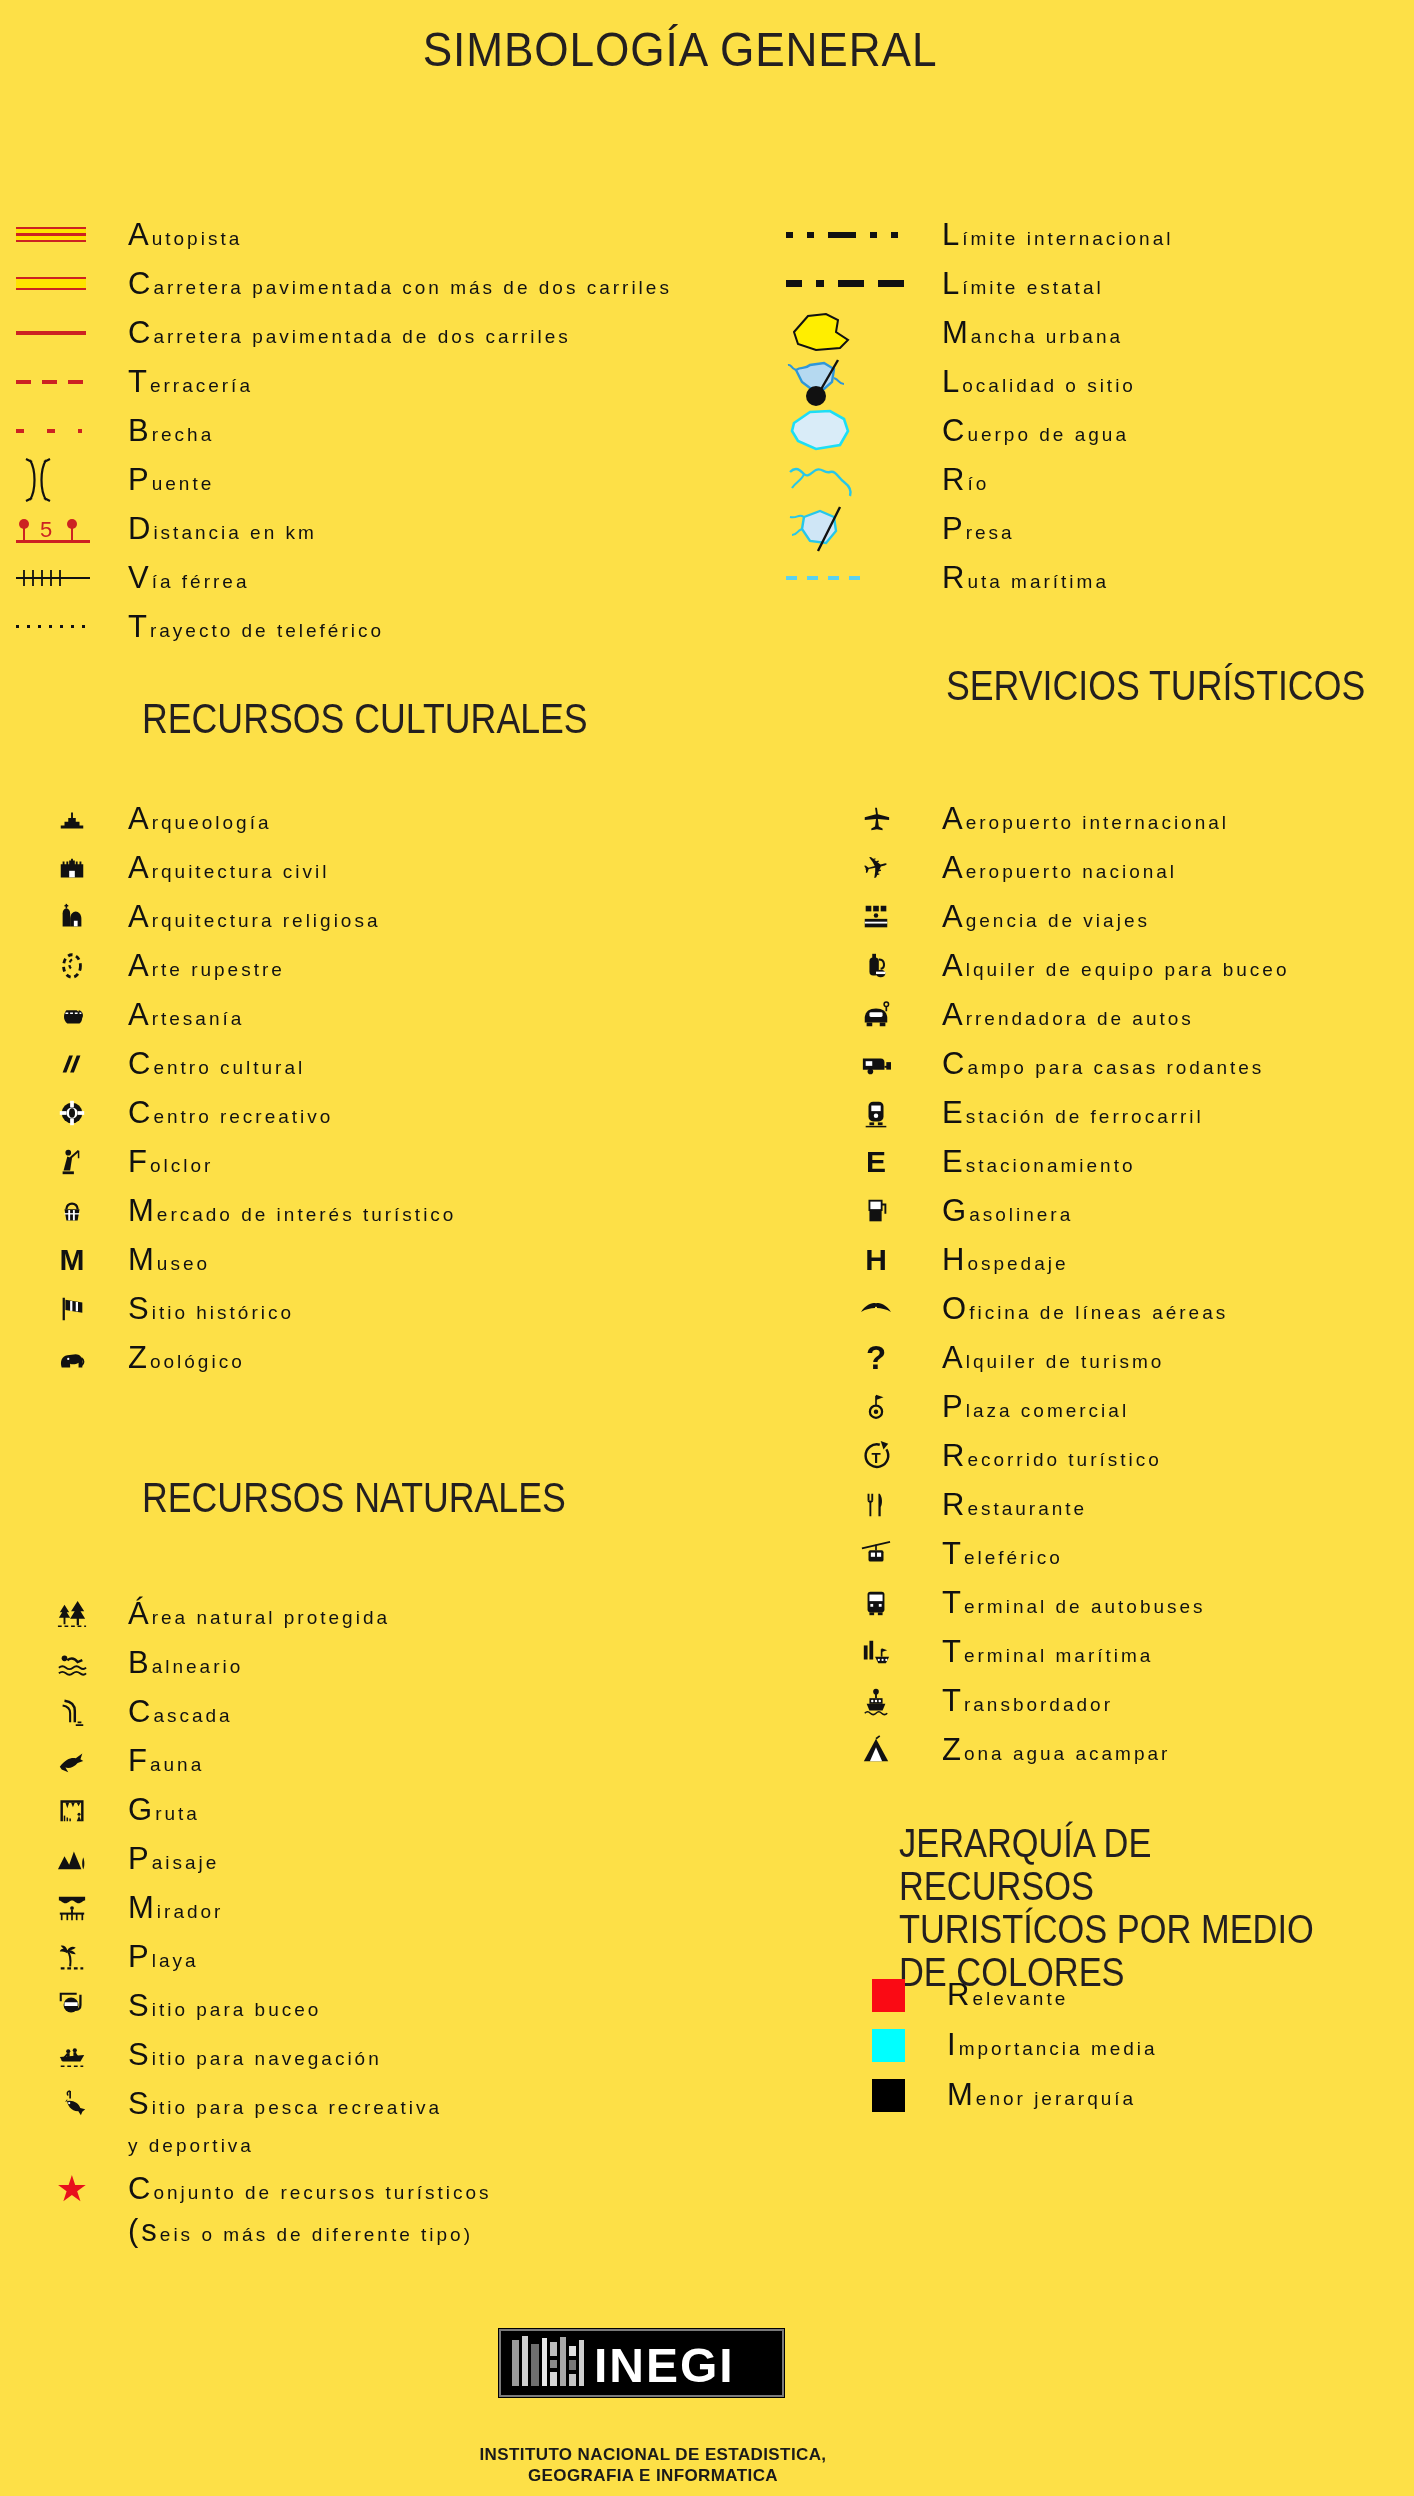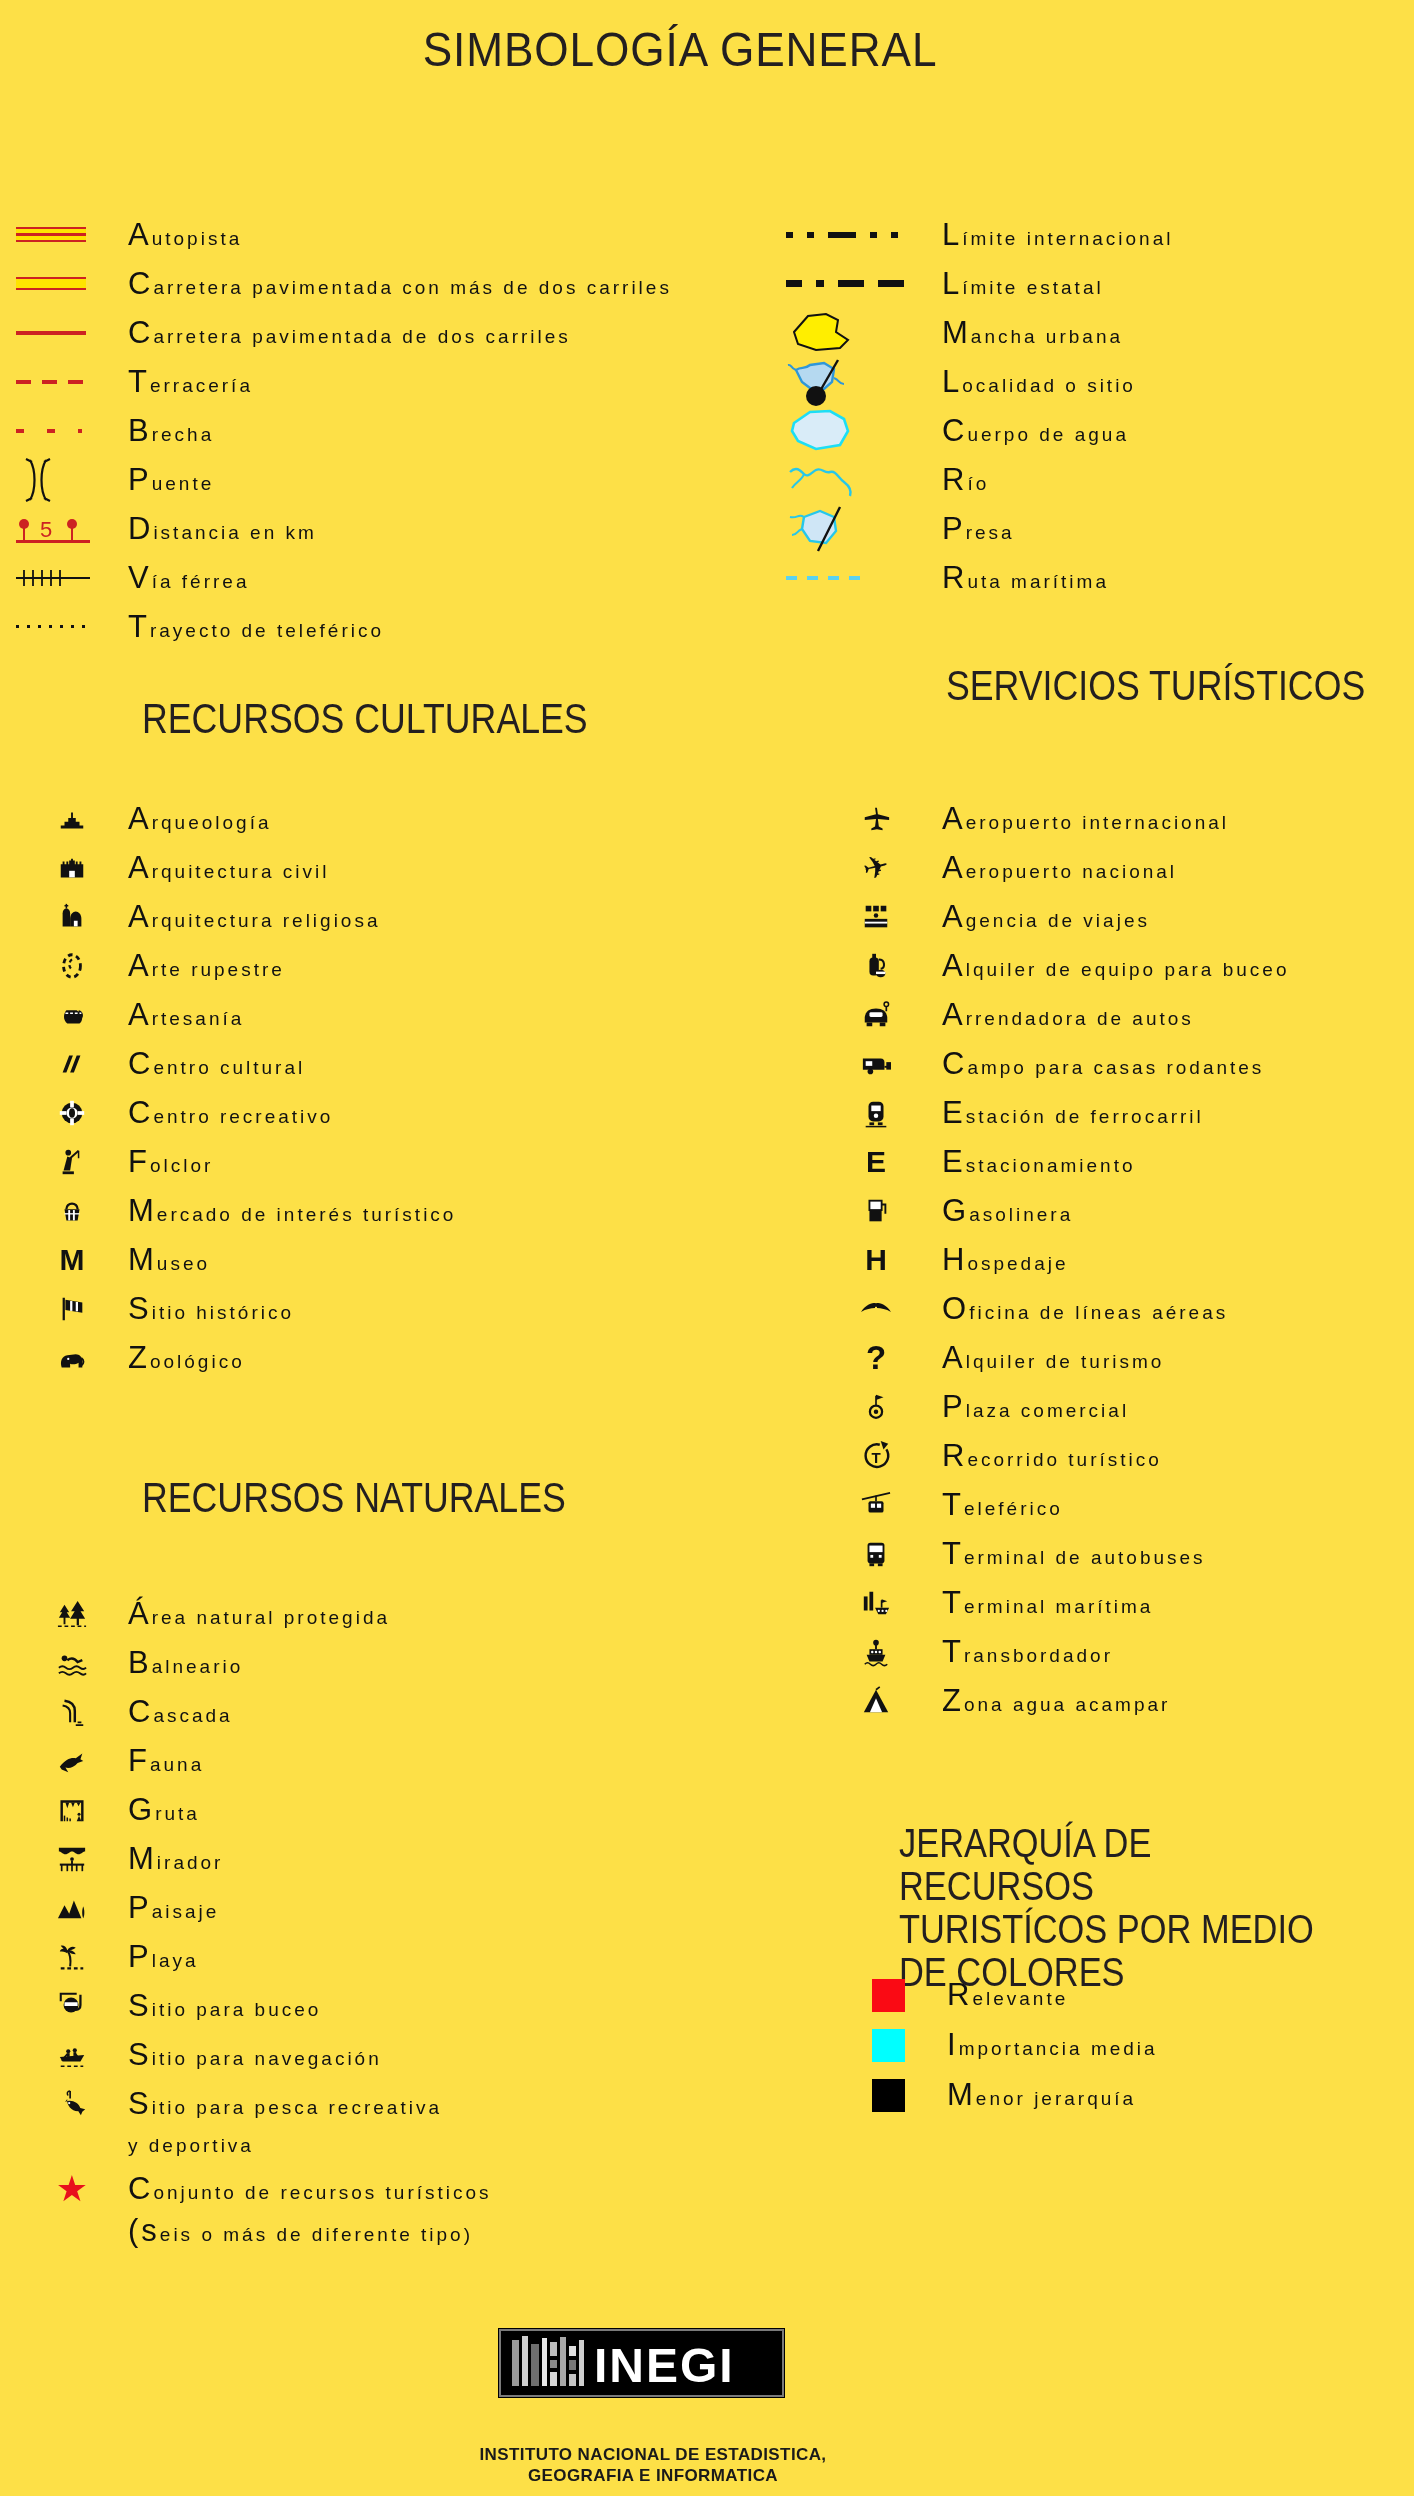--- a/index.html
+++ b/index.html
@@ -492,20 +492,34 @@
       <svg width="32" height="32" viewBox="0 0 34 34">
         <path d="M28 10a12 12 0 1 1-7-5" fill="none" stroke="#111" stroke-width="2.6"></path>
         <path d="M22 1l8 3-5 6z" fill="#111"></path>
         <text x="17" y="24" font-size="16" font-weight="bold" text-anchor="middle" fill="#111" font-family="Liberation Sans,sans-serif">T</text>
           </svg>
         </span>
       <span class="label">Recorrido turístico</span>
       </div>
     <div class="row">
         <span class="icell">
+      <svg width="30" height="30" viewBox="0 0 32 32">
+        <g stroke="#111" stroke-width="2" fill="none">
+          <line x1="8" y1="4" x2="8" y2="11"></line>
+              <line x1="12" y1="4" x2="12" y2="11"></line>
+          <path d="M8 11c0 2 4 2 4 0"></path>
+              <line x1="10" y1="12" x2="10" y2="28"></line>
+            </g>
+        <path d="M20 4c3 4 3 11 1 14v10h-2.4V4z" fill="#111"></path>
+          </svg>
+        </span>
+      <span class="label">Restaurante</span>
+      </div>
+    <div class="row">
+        <span class="icell">
       <svg width="32" height="30" viewBox="0 0 34 32">
         <line x1="2" y1="10" x2="32" y2="3" stroke="#111" stroke-width="2"></line>
         <line x1="17" y1="6" x2="17" y2="12" stroke="#111" stroke-width="1.8"></line>
         <rect x="9" y="12" width="16" height="12" rx="2" fill="#111"></rect>
         <g fill="#fff">
               <rect x="11.5" y="14.5" width="4.5" height="4.5"></rect>
               <rect x="18" y="14.5" width="4.5" height="4.5"></rect>
             </g>
           </svg>
         </span>
@@ -626,47 +640,47 @@
         <g stroke="#111" stroke-width="1.6">
               <line x1="8" y1="28" x2="8" y2="22"></line>
               <line x1="11" y1="28" x2="11" y2="24"></line>
               <line x1="14" y1="28" x2="14" y2="25"></line>
             </g>
         <path d="M21 28l2.5-6 2.5 6z" fill="#111"></path>
             <circle cx="23.5" cy="20.5" r="1.6" fill="#111"></circle>
           </svg>
         </span>
       <span class="label">Gruta</span>
+      </div>
+    <div class="row">
+        <span class="icell">
+      <svg width="32" height="30" viewBox="0 0 34 32">
+        <path d="M2 27 9 13l5 9 5-14 8 19z" fill="#111"></path>
+        <path d="M29 27c-2-5-1-10 0-13 1 3 2 8 0 13z" fill="#111"></path>
+          </svg>
+        </span>
+      <span class="label">Paisaje</span>
       </div>
     <div class="row">
         <span class="icell">
       <svg width="32" height="30" viewBox="0 0 34 32">
         <path d="M3 4h28v4c-3 0-4 3-7 3s-4-3-7-3-4 3-7 3-4-3-7-3z" fill="#111"></path>
         <circle cx="17" cy="16" r="2" fill="#111"></circle>
             <line x1="17" y1="18" x2="17" y2="22" stroke="#111" stroke-width="2"></line>
         <line x1="4" y1="22" x2="30" y2="22" stroke="#111" stroke-width="2.2"></line>
         <g stroke="#111" stroke-width="1.8">
               <line x1="6" y1="22" x2="6" y2="29"></line>
               <line x1="12" y1="22" x2="12" y2="29"></line>
         <line x1="17" y1="22" x2="17" y2="29"></line>
               <line x1="22" y1="22" x2="22" y2="29"></line>
               <line x1="28" y1="22" x2="28" y2="29"></line>
             </g>
           </svg>
         </span>
       <span class="label">Mirador</span>
-      </div>
-    <div class="row">
-        <span class="icell">
-      <svg width="32" height="30" viewBox="0 0 34 32">
-        <path d="M2 27 9 13l5 9 5-14 8 19z" fill="#111"></path>
-        <path d="M29 27c-2-5-1-10 0-13 1 3 2 8 0 13z" fill="#111"></path>
-          </svg>
-        </span>
-      <span class="label">Paisaje</span>
       </div>
     <div class="row">
         <span class="icell">
       <svg width="30" height="30" viewBox="0 0 32 32">
         <path d="M14 26c1-7 0-13-3-17" fill="none" stroke="#111" stroke-width="2.2"></path>
         <path d="M11 9C7 6 4 7 3 10c3 0 5 0 8 2zM11 9c-1-4-4-6-7-5 2 2 3 4 7 5zM11 9c2-4 6-5 9-3-3 2-5 3-9 3zM11 9c4-1 8 1 9 4-4 0-6-1-9-4z" fill="#111"></path>
         <line x1="4" y1="28" x2="28" y2="28" stroke="#111" stroke-width="2.4" stroke-dasharray="4 3"></line>
           </svg>
         </span>
       <span class="label">Playa</span>

